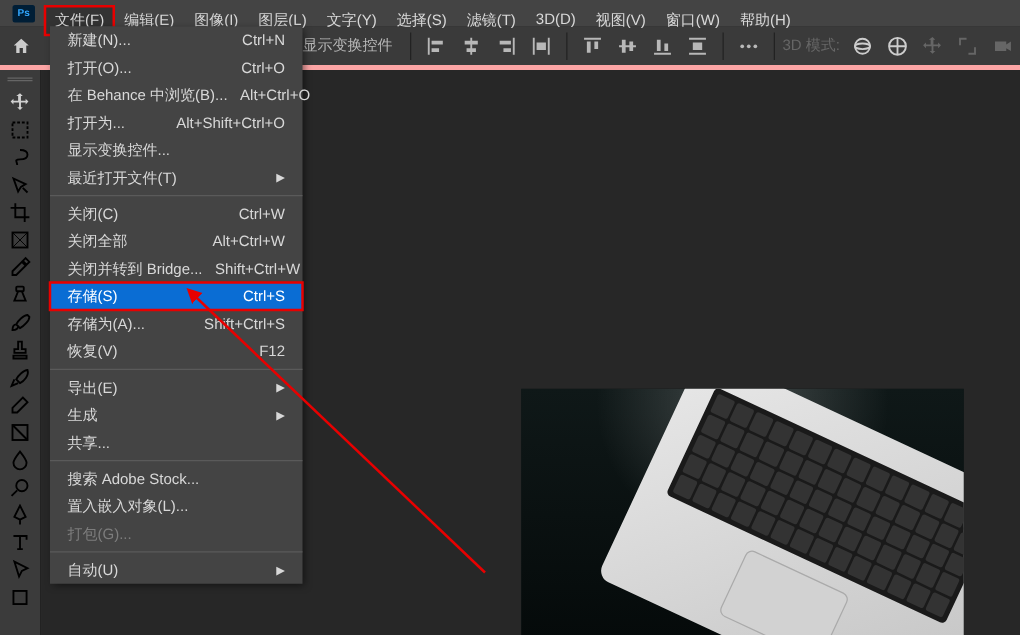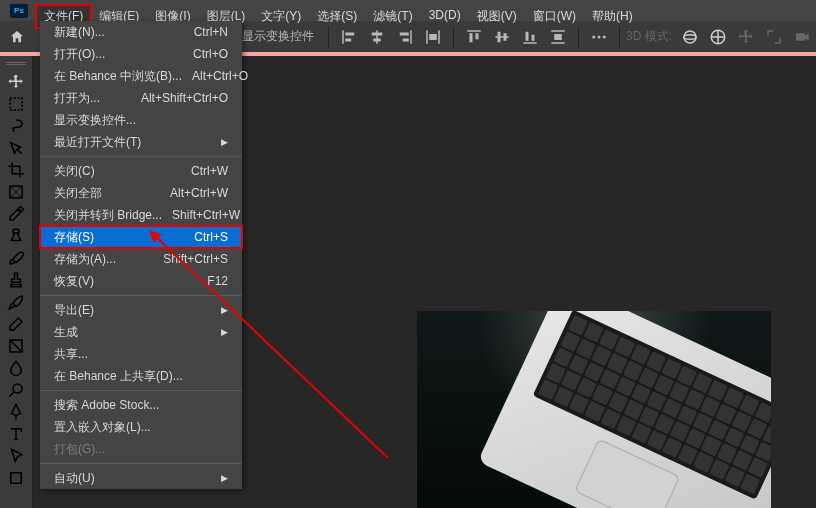--- a/index.html
+++ b/index.html
@@ -360,23 +360,20 @@
       <span class="dd-label">导出(E)</span>
       <span class="dd-short" style="font-size: 9px;">▶</span>
     </div>
     <div class="dd-row">
       <span class="dd-label">生成</span>
       <span class="dd-short" style="font-size: 9px;">▶</span>
     </div>
     <div class="dd-row">
       <span class="dd-label">共享...</span>
     </div>
-    <div class="dd-row">
-      <span class="dd-label">在 Behance 上共享(D)...</span>
-    </div>
     <div class="dd-sep"></div>
     <div class="dd-row">
       <span class="dd-label">搜索 Adobe Stock...</span>
     </div>
     <div class="dd-row">
       <span class="dd-label">置入嵌入对象(L)...</span>
     </div>
     <div class="dd-row disabled">
       <span class="dd-label">打包(G)...</span>
     </div>

